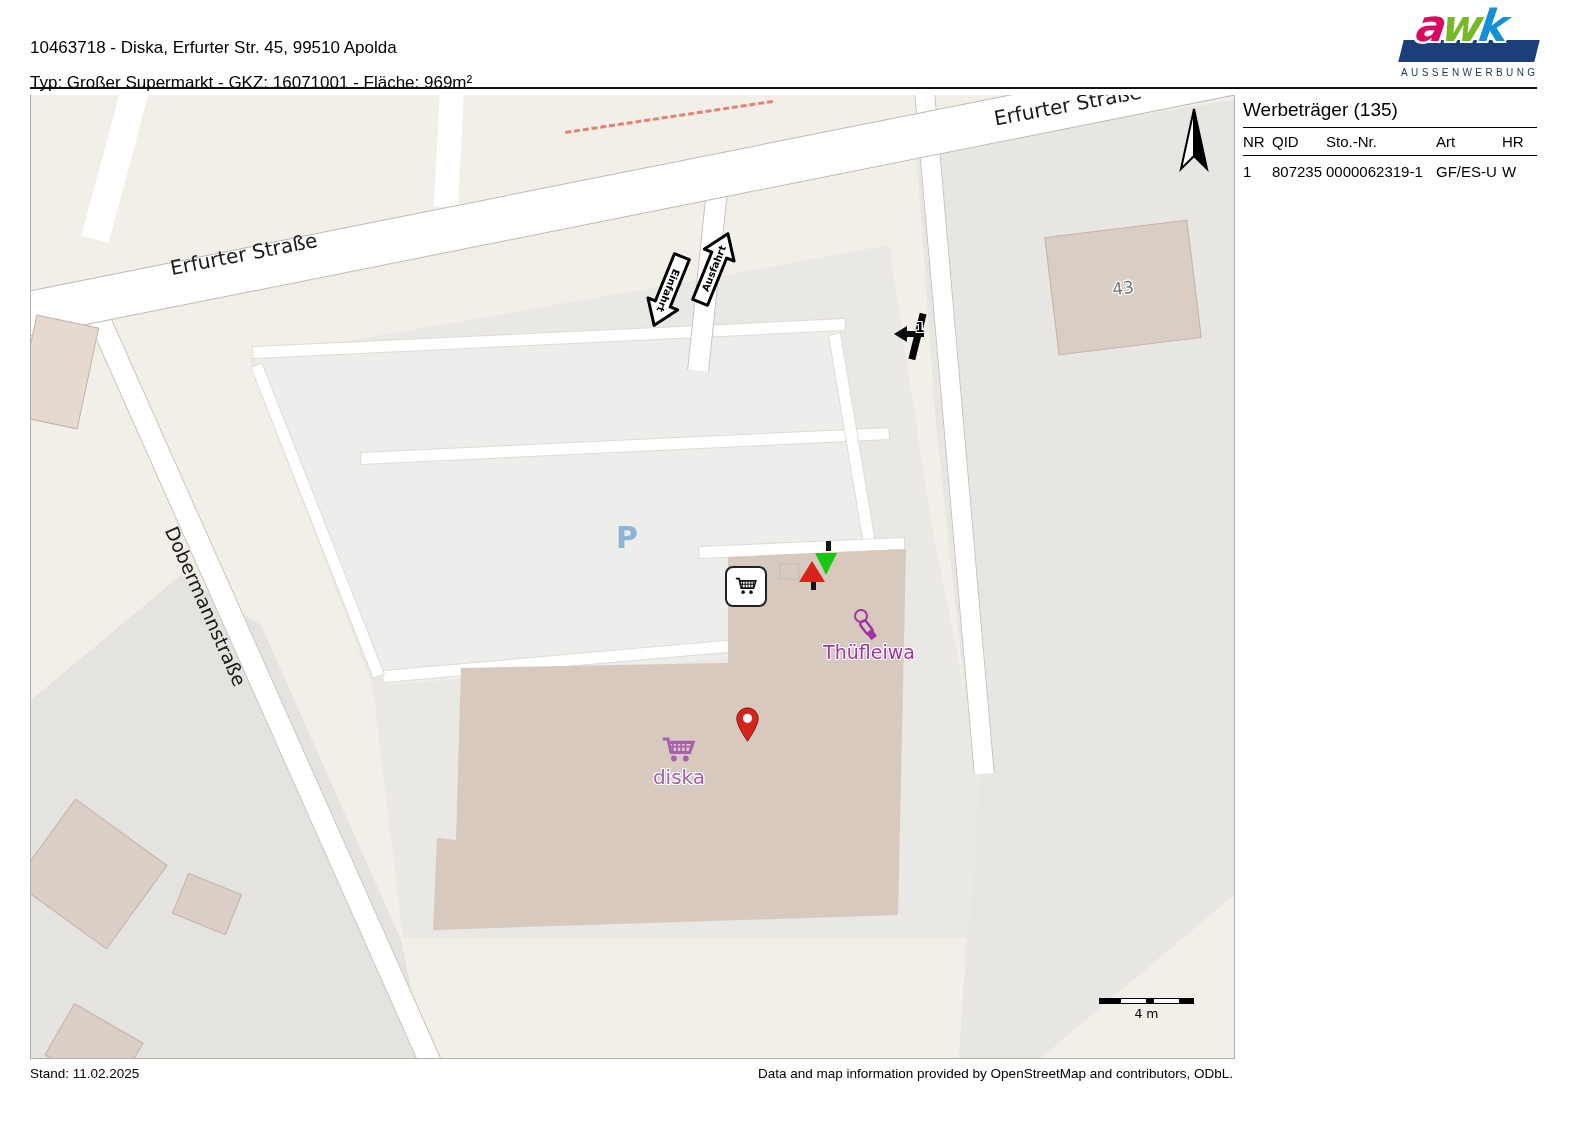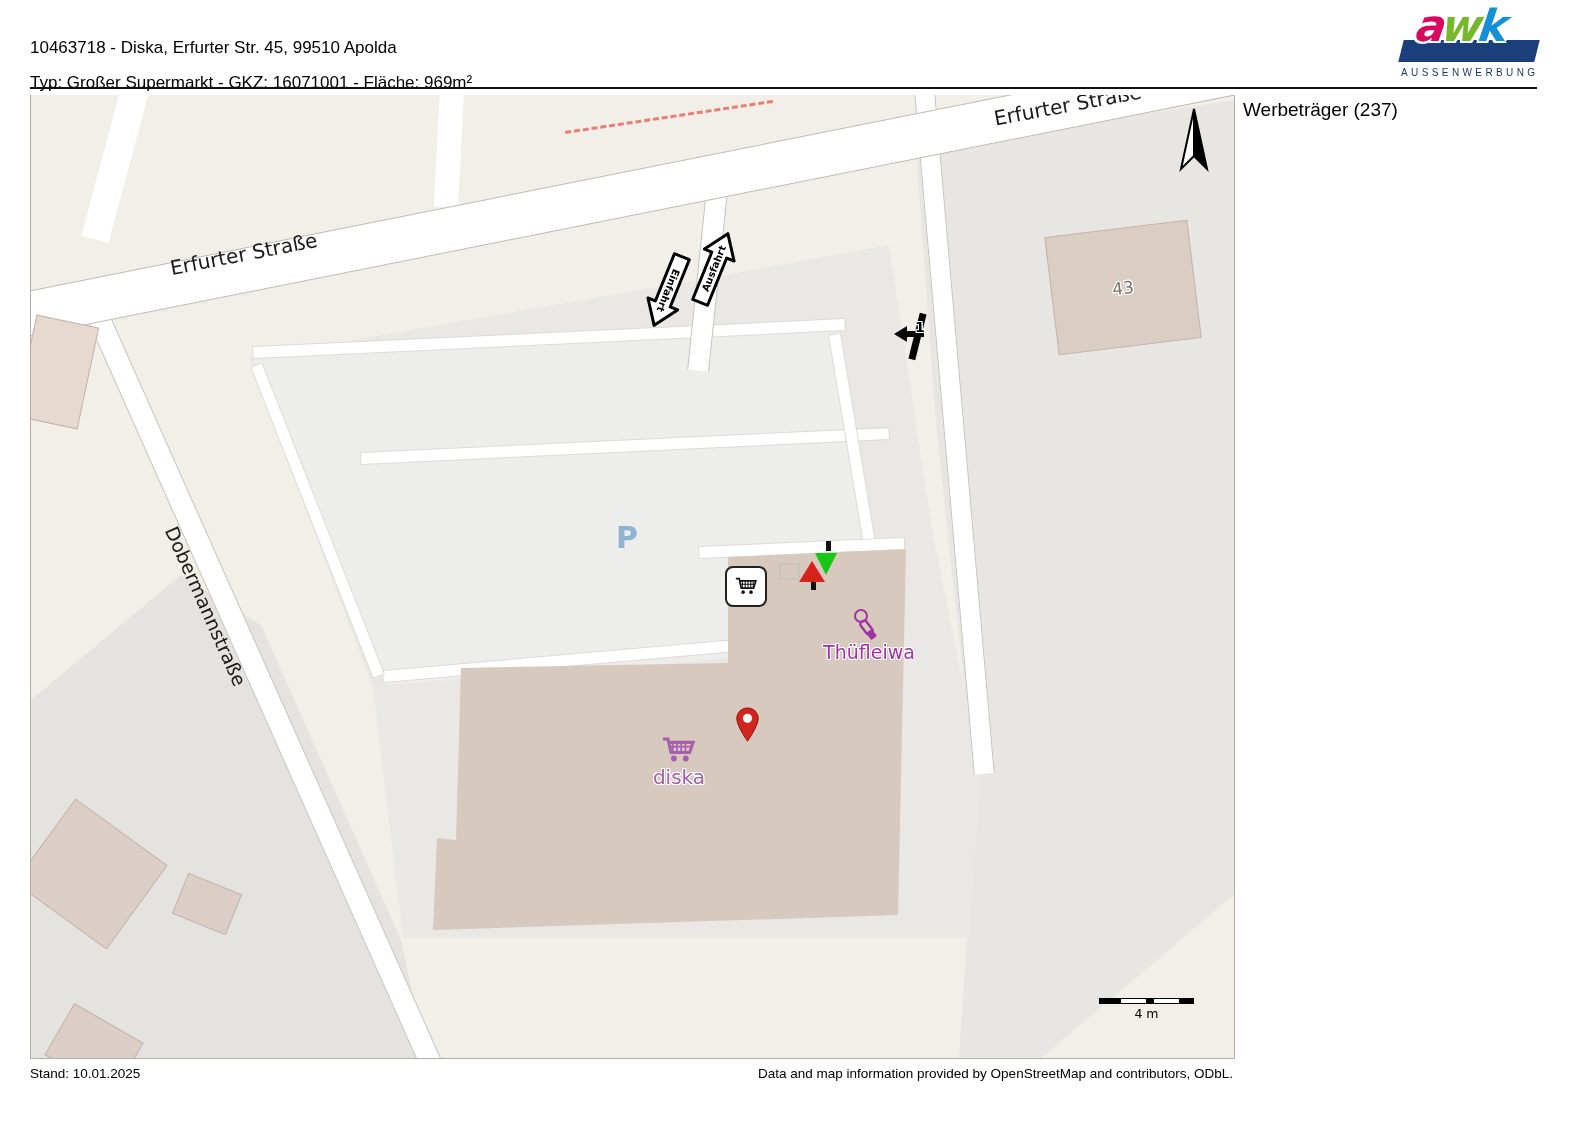--- a/index.html
+++ b/index.html
@@ -64,21 +64,41 @@
 
 <div class="logo">
   <div class="logo-bar"></div>
   <div class="logo-text"><span class="la">a</span><span class="lw">w</span><span class="lk">k</span></div>
   <div class="logo-sub">AUSSENWERBUNG</div>
 </div>
 
 <div class="divider"></div>
 
 <div class="panel">
-  <div class="panel-title">Werbeträger (237)</div>
+  <div class="panel-title">Werbeträger (135)</div>
+  <table>
+    <thead>
+      <tr>
+        <th class="c1">NR</th>
+        <th class="c2">QID</th>
+        <th class="c3">Sto.-Nr.</th>
+        <th class="c4">Art</th>
+        <th class="c5">HR</th>
+      </tr>
+    </thead>
+    <tbody>
+      <tr>
+        <td>1</td>
+        <td>807235</td>
+        <td>0000062319-1</td>
+        <td>GF/ES-U</td>
+        <td>W</td>
+      </tr>
+    </tbody>
+  </table>
 </div>
 
 <div class="map">
 
   <div class="layer" style="background:#e8e6e2;clip-path:polygon(885px 55px,1203px 5px,1203px 800px,1010px 963px,928px 963px,945px 700px,905px 330px);"></div>
   <div class="layer" style="background:#e4e3e0;clip-path:polygon(0px 605px,150px 480px,230px 530px,370px 845px,395px 963px,0px 963px);"></div>
   <div class="layer" style="background:#e9e8e4;clip-path:polygon(218px 263px,650px 188px,858px 150px,900px 428px,950px 678px,938px 843px,372px 843px,342px 593px);"></div>
   <div class="layer" style="background:#ededec;clip-path:polygon(223px 263px,810px 236px,845px 453px,698px 460px,700px 563px,355px 590px);"></div>
 
   <div class="aisle" style="left:222px;top:252px;width:592px;height:11px;transform:rotate(-2.7deg);transform-origin:0 0;"></div>
@@ -173,14 +193,14 @@
     <polygon points="21,2 34,62 21,49" fill="#000" stroke="#000" stroke-width="2"></polygon>
   </svg>
 
   <div class="scalebar">
     <span class="w" style="left:22px;width:25px;"></span>
     <span class="w" style="left:55px;width:25px;"></span>
   </div>
   <span style="position:absolute;left:1068px;top:911px;width:95px;text-align:center;font-size:12.5px;font-family:'DejaVu Sans',sans-serif;">4 m</span>
 </div>
 
-<span class="foot" style="left:30px;">Stand: 10.01.2025</span>
+<span class="foot" style="left:30px;">Stand: 11.02.2025</span>
 <span class="foot" style="left:33px;width:1200px;text-align:right;">Data and map information provided by OpenStreetMap and contributors, ODbL.</span>
 
 </body></html>

